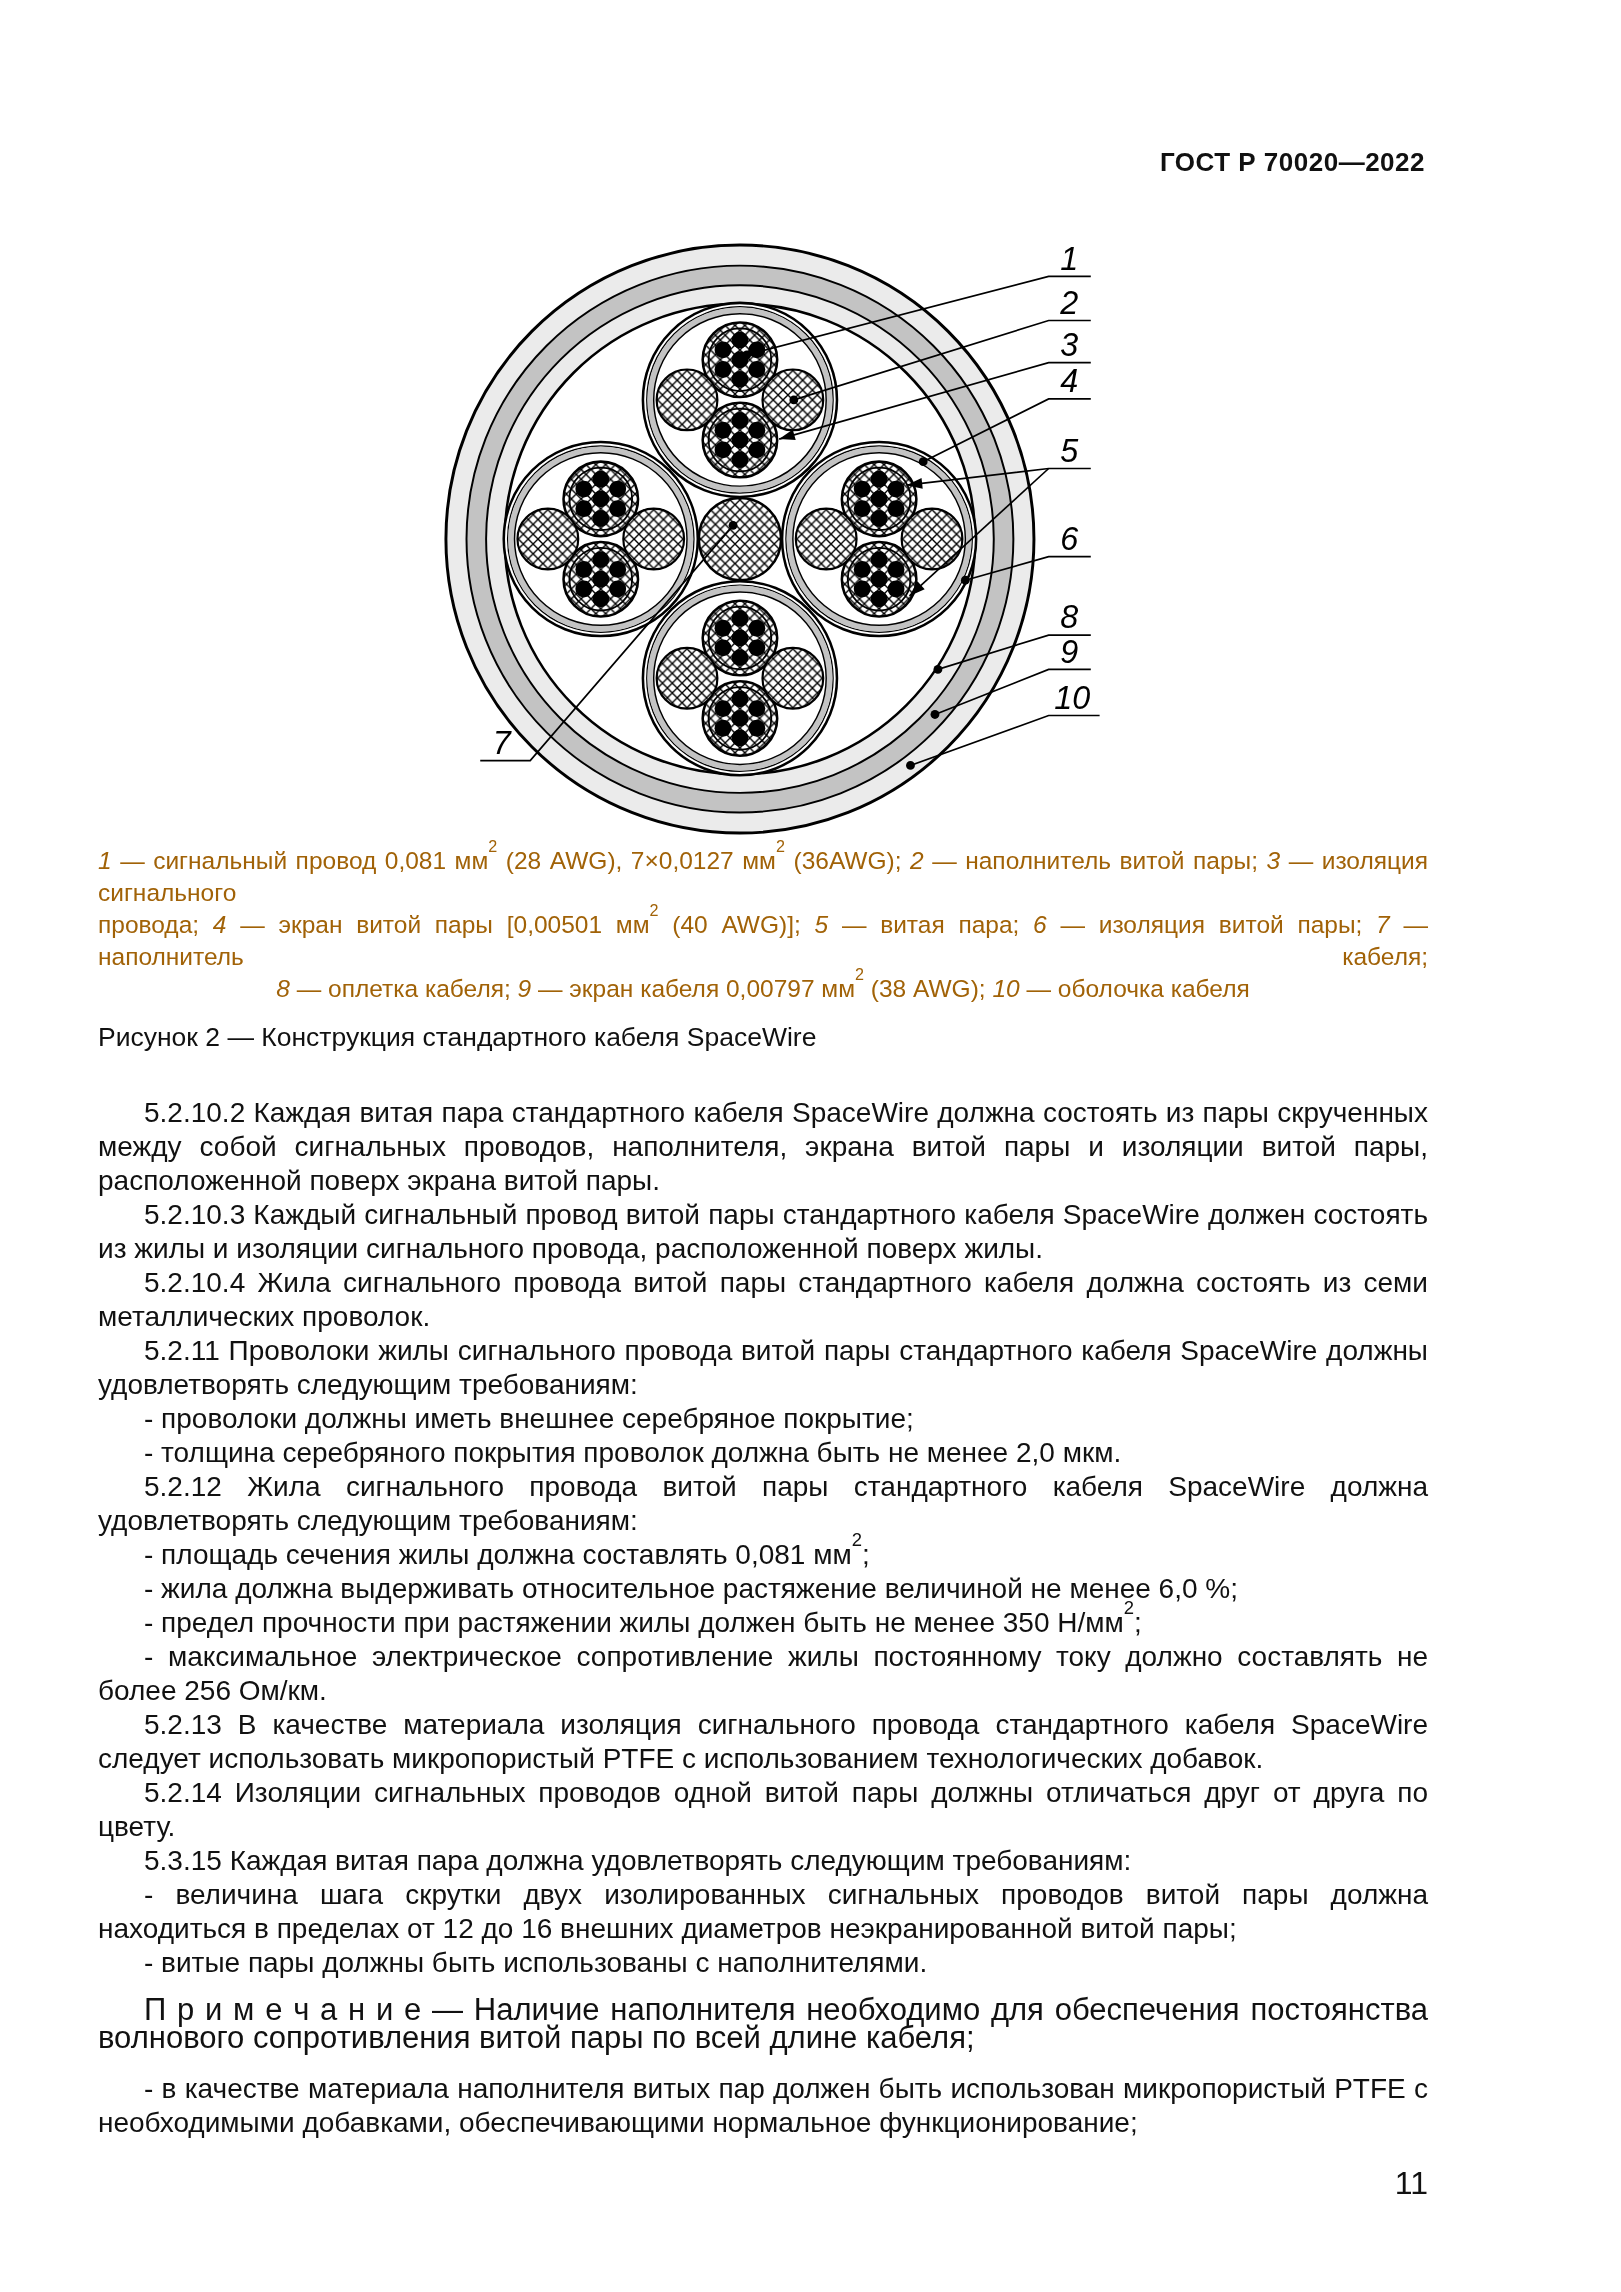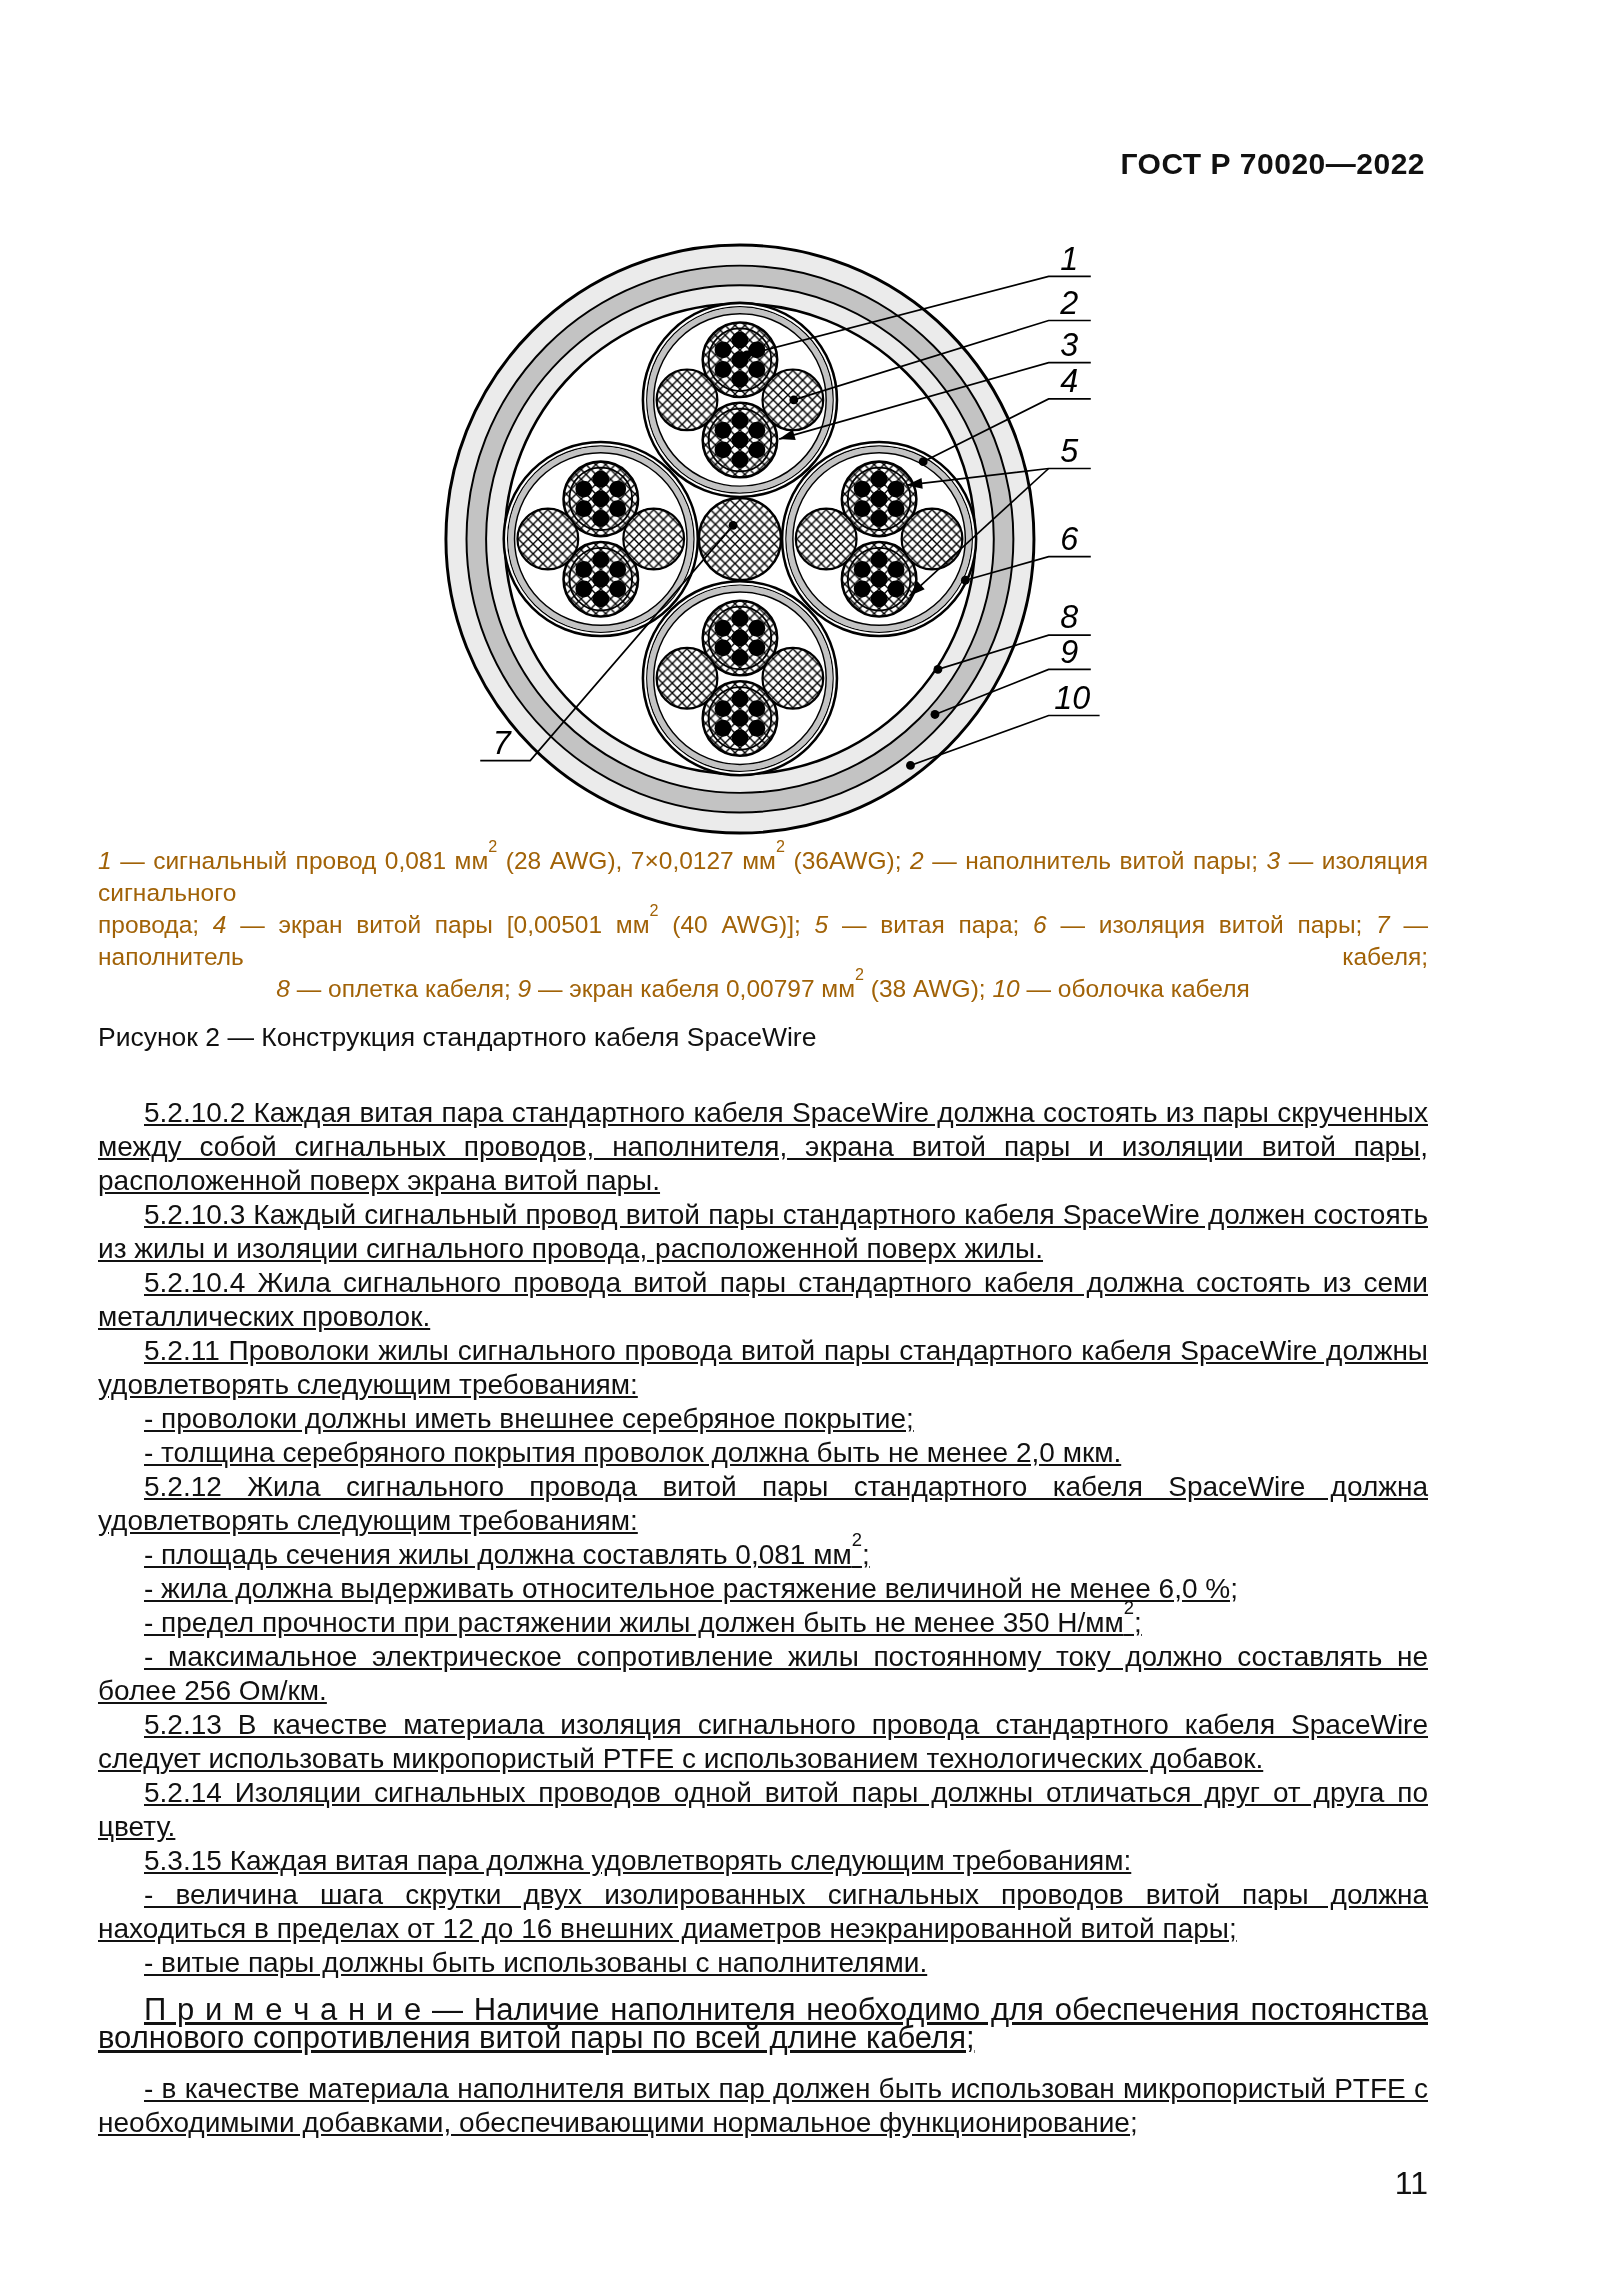--- a/index.html
+++ b/index.html
@@ -7,40 +7,40 @@
     position:relative;
     width:1621px;height:2293px;
     margin:0 auto;
     background:#fff;
     font-family:"Liberation Sans",sans-serif;
     color:#111;
     overflow:hidden;
   }
   .doc-header{
     position:absolute;top:147px;right:196px;
-    font-size:30px;font-weight:bold;letter-spacing:0.5px;
+    font-size:26px;font-weight:bold;letter-spacing:0.5px;
   }
   .figure-wrap{display:block;margin:147px 0 0 0;}
   .figure-svg{display:block;}
   .callout-num{
     font-family:"Liberation Sans",sans-serif;
     font-size:33px;font-style:italic;
   }
   .legend{
     margin:5.9px 0 0 98px;width:1330px;
     font-size:24.5px;line-height:32px;color:#a16207;
   }
   .legend .lline{text-align:justify;text-align-last:justify;}
   .legend .lline.center{text-align:right;text-align-last:center;}
   .fig-caption{
     margin:17.6px 0 0 98px;width:1330px;
     text-align:left;font-size:26.5px;
   }
   .body-text{
-    margin:43px 0 15px 98px;width:1330px;text-decoration:underline;
+    margin:43px 0 15px 98px;width:1330px;
   }
   .para{
     margin:0;font-size:28px;line-height:34px;
     text-align:justify;text-indent:46px;color:#111;
   }
   .para.note{
     font-size:31px;line-height:28px;
     margin:15.7px 0 19.6px 0;
   }
   .para sup, .legend sup{font-size:0.66em;position:relative;top:-0.45em;line-height:0;}

